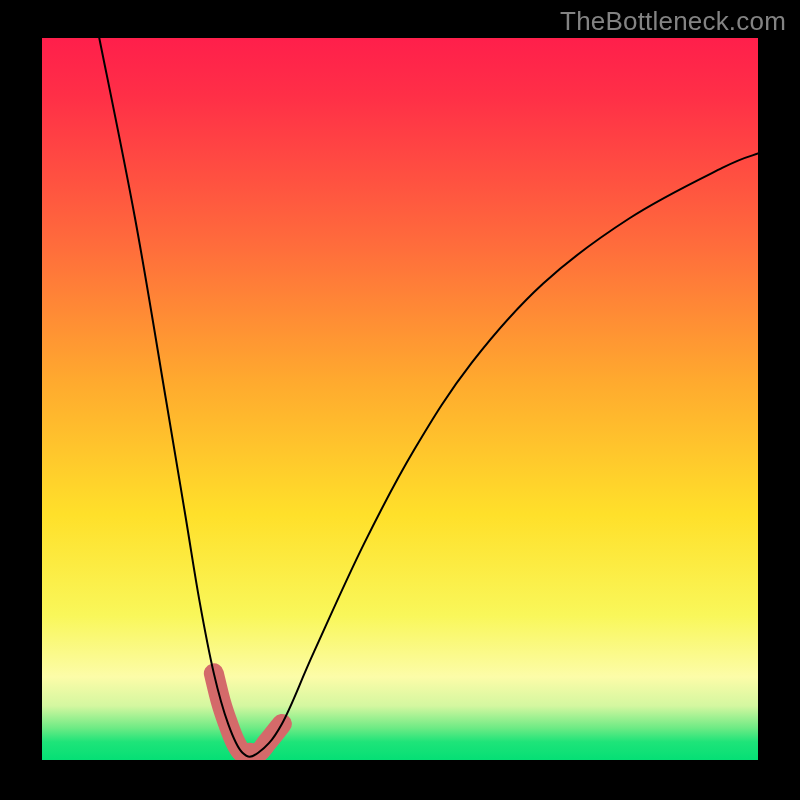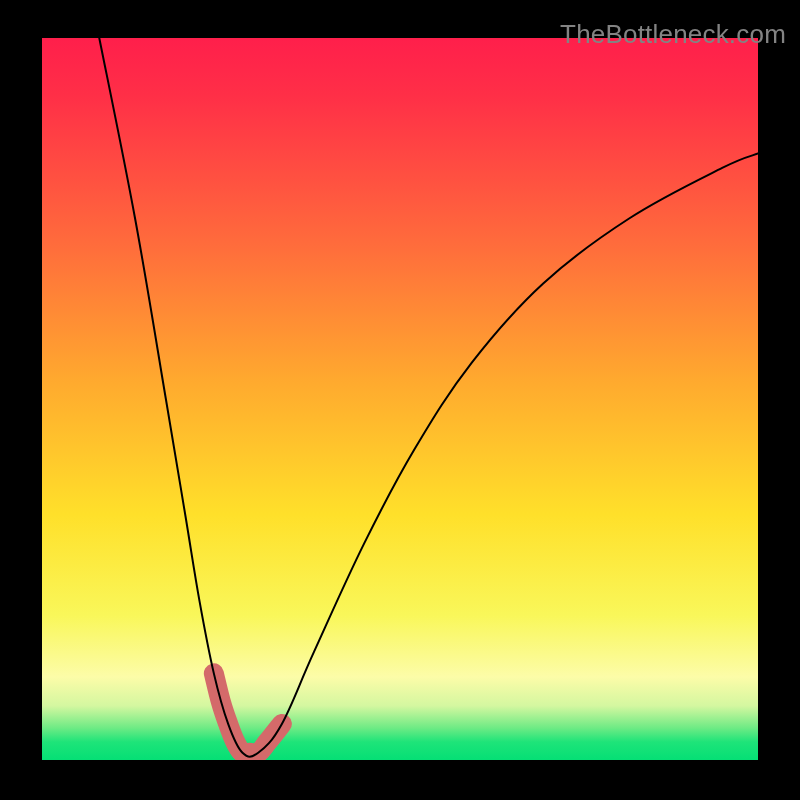--- a/index.html
+++ b/index.html
@@ -12,21 +12,21 @@
     font-family: Arial, Helvetica, sans-serif;
   }
   .stage {
     position: relative;
     width: 800px;
     height: 800px;
     background: #000;
   }
   .watermark {
     position: absolute;
-    top: 19px;
+    top: 6px;
     right: 14px;
     color: #838383;
     font-size: 26px;
     font-weight: 500;
     letter-spacing: 0.2px;
     z-index: 20;
   }
   svg {
     position: absolute;
     left: 0;

